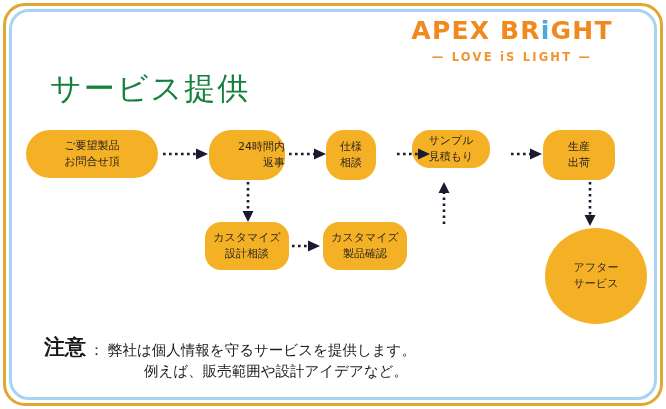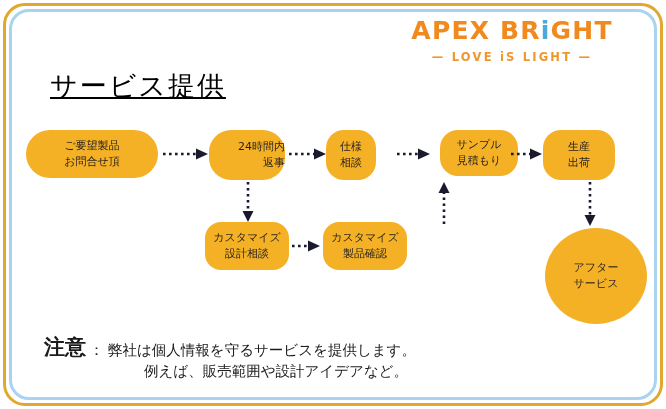--- a/index.html
+++ b/index.html
@@ -72,25 +72,24 @@
     letter-spacing: 2.2px;
     color: #f0962e;
     white-space: nowrap;
   }
 
   
   .page-title {
     position: absolute;
     left: 50px;
     top: 68px;
-    font-size: 27px;
-    color: #000000;
+    font-size: 31px;
+    color: #15803d;
     letter-spacing: 2px;
     font-family: "DejaVu Sans", "Liberation Sans", sans-serif;
-    text-decoration: underline;
   }
 
   
   .node {
     position: absolute;
     background: #f5b125;
     color: #231f20;
     display: flex;
     flex-direction: column;
     align-items: center;
@@ -99,21 +98,21 @@
     font-size: 11px;
     line-height: 1.45;
     font-family: "DejaVu Sans", "Liberation Sans", sans-serif;
     box-sizing: border-box;
   }
   .node span { display: block; white-space: nowrap; }
 
   .n-req    { left: 26px;  top: 130px; width: 132px; height: 48px; border-radius: 24px; }
   .n-reply  { left: 209px; top: 130px; width: 76px;  height: 50px; border-radius: 22px; align-items: flex-end; }
   .n-spec   { left: 326px; top: 130px; width: 50px;  height: 50px; border-radius: 18px; }
-  .n-sample { left: 440px; top: 130px; width: 78px;  height: 46px; border-radius: 18px; }
+  .n-sample { left: 412px; top: 130px; width: 78px;  height: 38px; border-radius: 18px; }
   .n-prod   { left: 543px; top: 130px; width: 72px;  height: 50px; border-radius: 18px; }
   .n-cust1  { left: 205px; top: 222px; width: 84px;  height: 48px; border-radius: 16px; }
   .n-cust2  { left: 323px; top: 222px; width: 84px;  height: 48px; border-radius: 16px; }
 
   .n-after {
     left: 545px; top: 228px; width: 102px; height: 96px;
     border-radius: 50%;
     font-size: 11px;
   }
 

